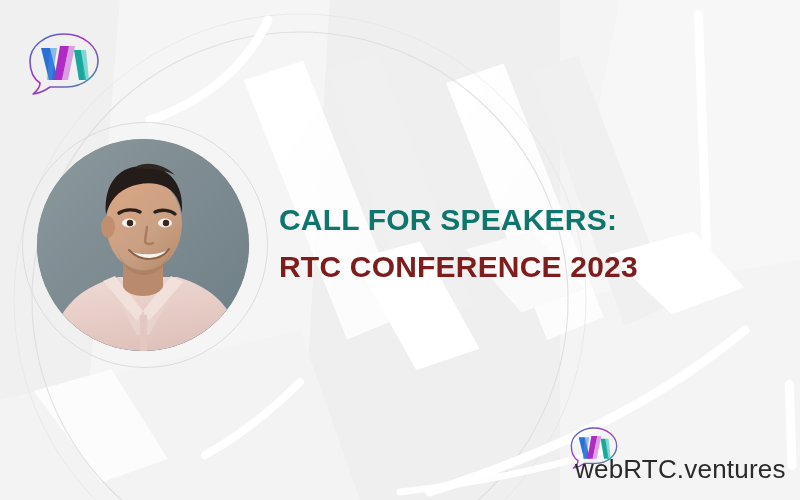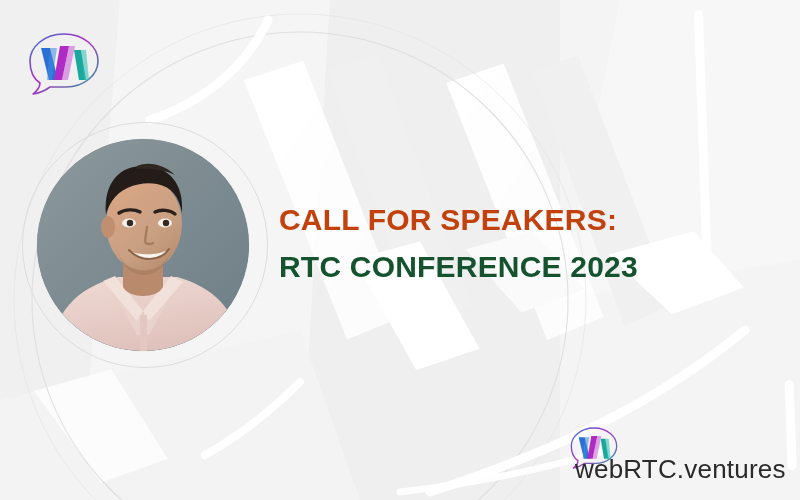--- a/index.html
+++ b/index.html
@@ -60,30 +60,30 @@
   .headline {
     position: absolute;
     left: 279px;
     top: 205px;
     width: 470px;
   }
   .headline .line1 {
     font-size: 30px;
     font-weight: 700;
     letter-spacing: 0.2px;
-    color: #c2410c;
+    color: #0f766e;
     line-height: 1.0;
     margin: 0 0 17px 0;
     white-space: nowrap;
   }
   .headline .line2 {
     font-size: 30px;
     font-weight: 700;
     letter-spacing: 0.2px;
-    color: #14532d;
+    color: #7f1d1d;
     line-height: 1.0;
     margin: 0;
     white-space: nowrap;
   }
 
   
   .logo-top {
     position: absolute;
     left: 22px;
     top: 28px;

